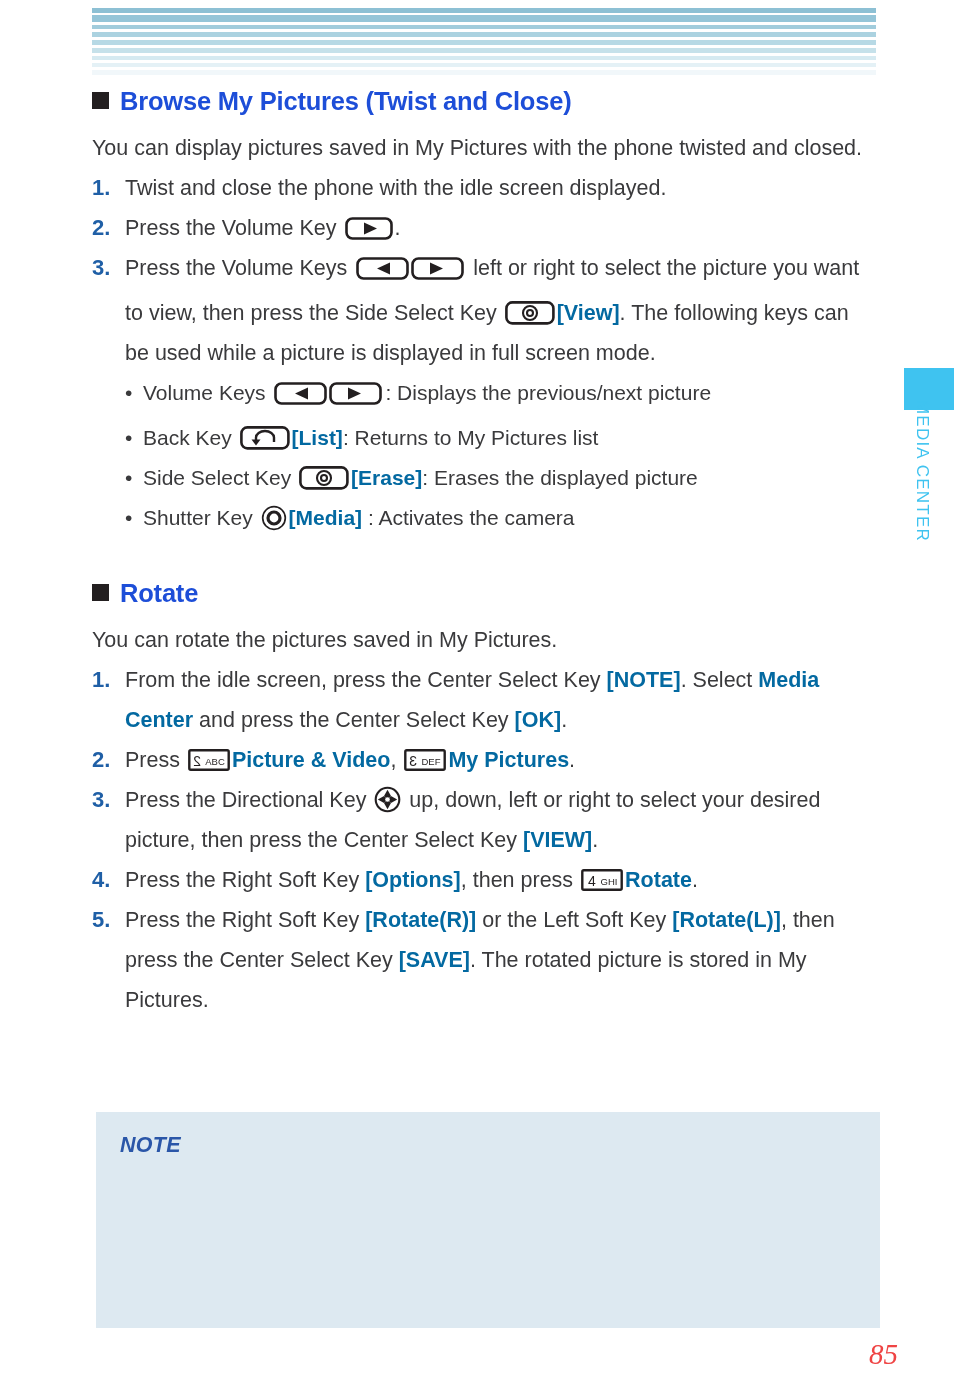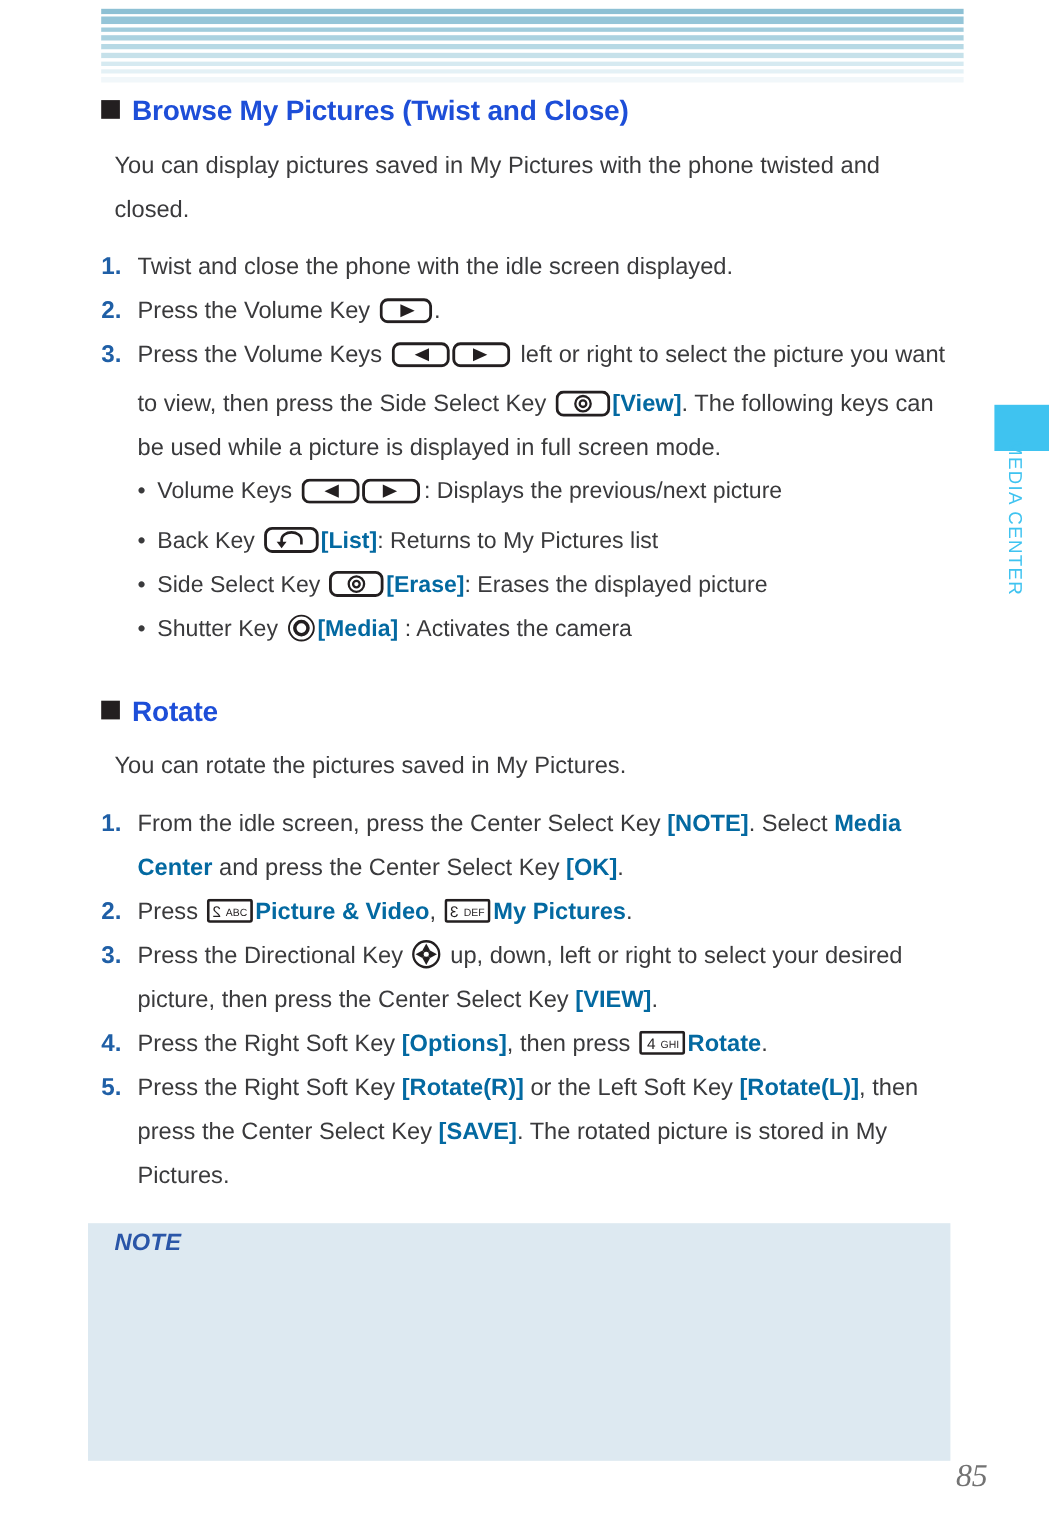--- a/index.html
+++ b/index.html
@@ -80,21 +80,21 @@
     width: 17px;
     height: 17px;
     background: #231f20;
     margin-right: 11px;
     vertical-align: 1px;
   }
 
   p.intro {
     font-size: 21.5px;
     line-height: 40px;
-    margin: 12px;
+    margin: 0;
     color: #3a3a3c;
   }
 
   ol.steps {
     list-style: none;
     margin: 0;
     padding: 0;
   }
   ol.steps > li {
     position: relative;
@@ -139,27 +139,27 @@
     vertical-align: -5px;
     margin: 0 2px;
   }
   .key svg { display: block; }
 
   .keypair { display: inline-block; vertical-align: -5px; margin: 0 3px; white-space: nowrap; }
 
   
   .note-box {
     position: absolute;
-    left: 80px;
+    left: 96px;
     top: 1112px;
     width: 784px;
     height: 216px;
     background: #dde9f1;
     box-sizing: border-box;
-    padding: 2px 24px 10px 24px;
+    padding: 18px 24px 10px 24px;
   }
   .note-title {
     color: #2a56a8;
     font-weight: bold;
     font-style: italic;
     font-size: 21.5px;
     line-height: 30px;
     margin: 0 0 4px 0;
     letter-spacing: 0.3px;
   }
@@ -167,25 +167,25 @@
     font-size: 21px;
     line-height: 40px;
     color: #3a3a3c;
     margin: 0;
   }
 
   
   .page-number {
     position: absolute;
     right: 56px;
-    bottom: 26px;
+    bottom: 14px;
     font-family: "Liberation Serif", serif;
     font-style: italic;
     font-size: 29px;
-    color: #737373;
+    color: #ef4444;
   }
 </style>
 </head>
 <body>
 
 <div class="header-stripes">
   <div class="stripe" style="height:5px;background:#8dc0d4"></div>
   <div class="stripe" style="height:2px;background:#ffffff"></div>
   <div class="stripe" style="height:7px;background:#95c5d8"></div>
   <div class="stripe" style="height:3px;background:#ffffff"></div>

